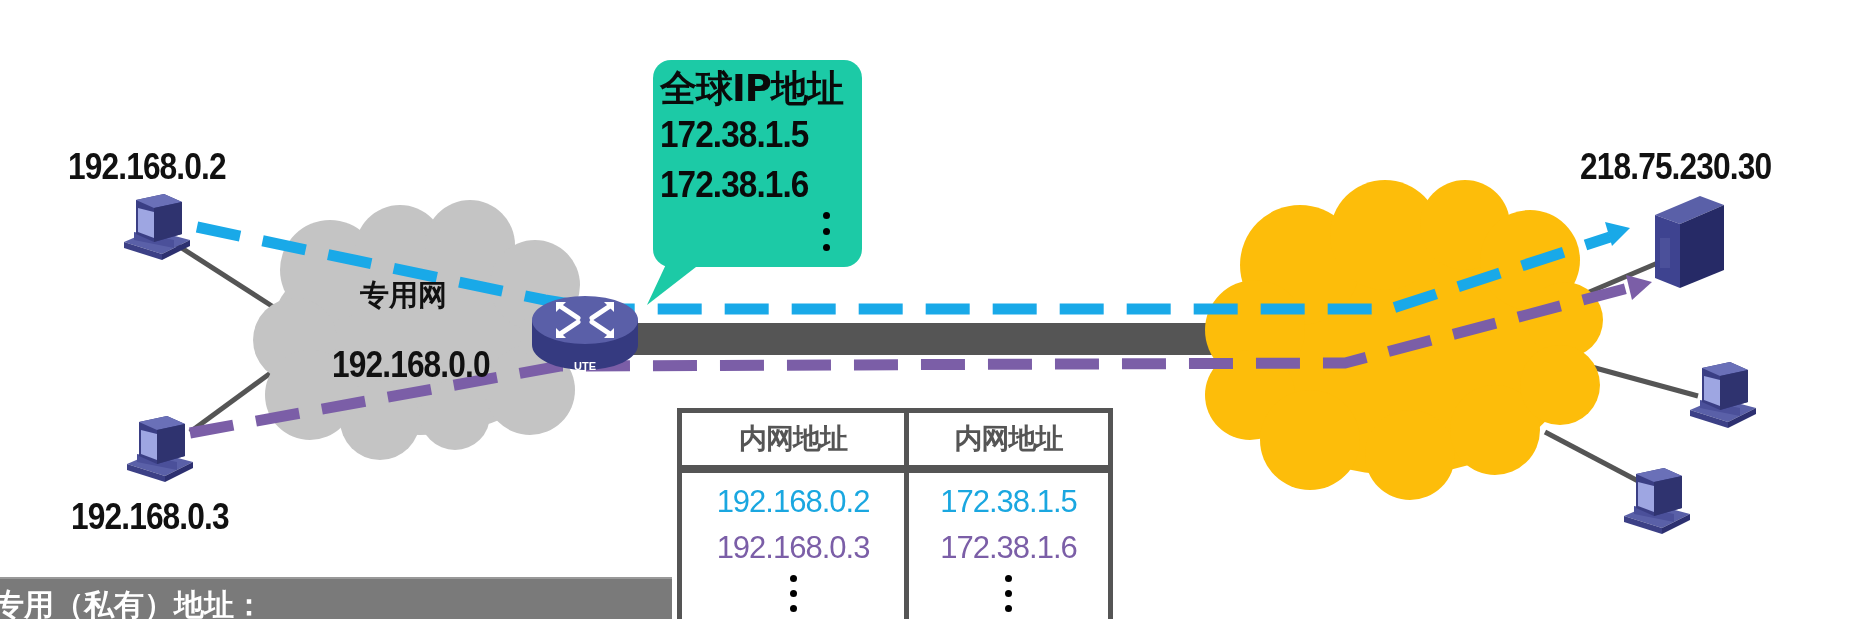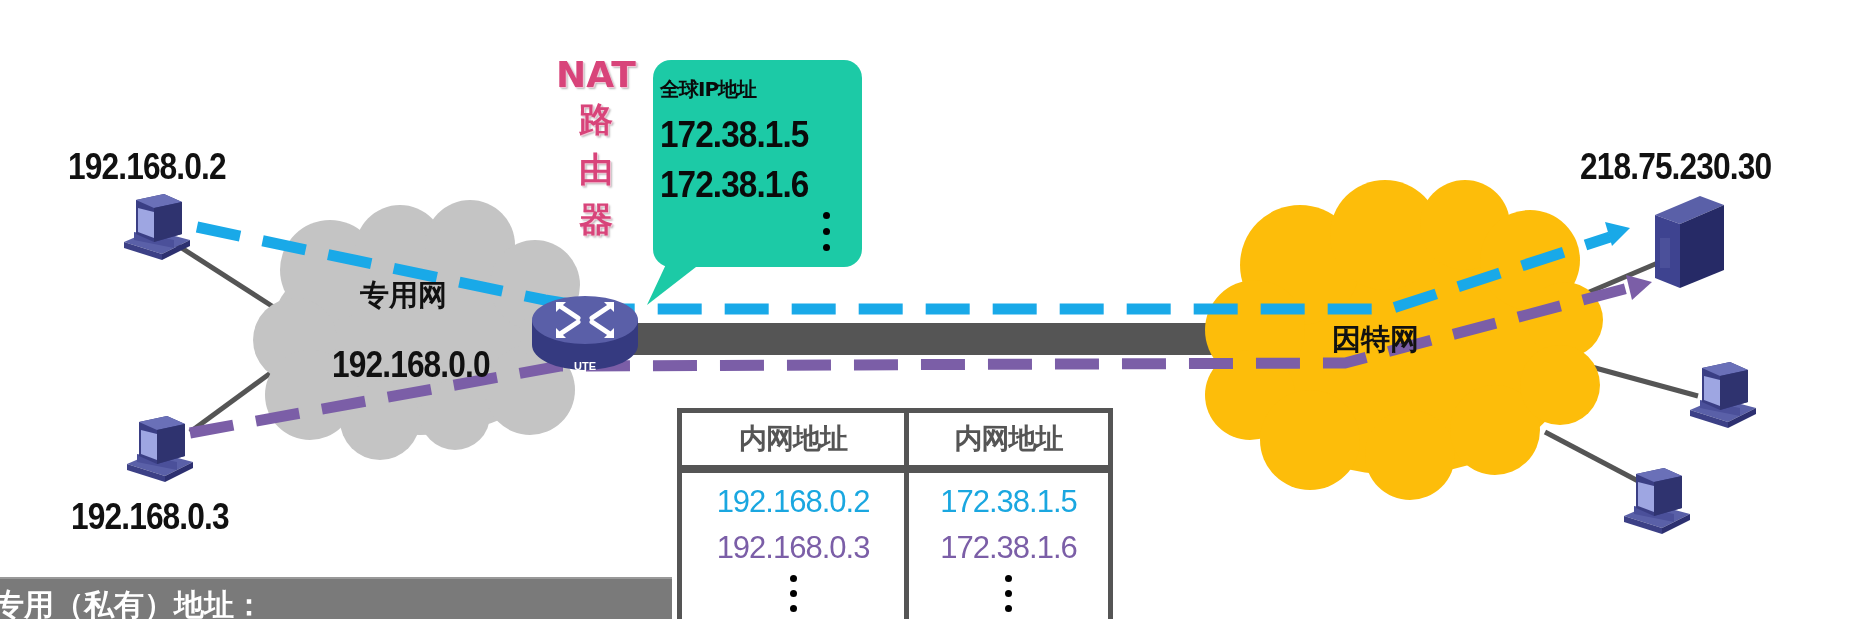--- a/index.html
+++ b/index.html
@@ -6,21 +6,21 @@
   body { width: 1864px; height: 619px; overflow: hidden; position: relative; font-family: "Liberation Sans", "DejaVu Sans", sans-serif; }
   #canvas { position: absolute; left: 0; top: 0; width: 1864px; height: 619px; }
   .lbl { position: absolute; font-weight: bold; color: #111; white-space: nowrap; font-family: "Liberation Sans", "DejaVu Sans", sans-serif; }
   .ip-label { font-size: 36px; letter-spacing: -1px; transform: scaleX(0.88); transform-origin: left top; }
   .cloud-title { font-size: 29px; font-family: "DejaVu Sans", sans-serif; }
   .cloud-sub { font-size: 36px; letter-spacing: -1px; transform: scaleX(0.88); transform-origin: left top; }
   .nat { position: absolute; left: 548px; top: 56px; width: 96px; text-align: center; color: #d8447a; font-weight: bold; text-shadow: 1px 1px 0 #f2c6d6, 2px 2px 2px #bbb; }
   .nat .nat-en { font-size: 36px; line-height: 38px; font-family: "DejaVu Sans", sans-serif; }
   .nat .nat-zh { font-size: 34px; line-height: 50px; font-family: "DejaVu Sans", sans-serif; }
   .bubble-text { position: absolute; left: 660px; top: 68px; color: #0a0a0a; font-weight: bold; }
-  .bubble-text .b-title { font-size: 20px; line-height: 42px; font-family: "DejaVu Sans", sans-serif; letter-spacing: -1px; }
+  .bubble-text .b-title { font-size: 37px; line-height: 42px; font-family: "DejaVu Sans", sans-serif; letter-spacing: -1px; }
   .bubble-text .b-ip { font-size: 37px; line-height: 50px; letter-spacing: -1px; transform: scaleX(0.9); transform-origin: left top; }
   .bubble-dots { position: absolute; left: 823px; top: 212px; width: 8px; }
   .dot { width: 7px; height: 7px; border-radius: 50%; background: #000; margin-bottom: 9px; }
   table.map { position: absolute; left: 677px; top: 408px; width: 436px; height: 203px; border-collapse: collapse; border: 5px solid #555; background: #fff; }
   table.map th { height: 50px; border: 5px solid #555; border-bottom-width: 8px; color: #555; font-size: 28px; font-weight: bold; font-family: "DejaVu Sans", sans-serif; letter-spacing: -1px; }
   table.map td { border-left: 5px solid #555; border-right: 5px solid #555; vertical-align: top; text-align: center; padding-top: 6px; }
   .cell-line { font-size: 31px; line-height: 46px; letter-spacing: -1px; }
   .c-blue { color: #1aa7e0; }
   .c-purple { color: #7b5ea7; }
   .cell-dots { display: flex; flex-direction: column; align-items: center; margin-top: 4px; }
@@ -125,29 +125,22 @@
     </g>
   </svg>
 
   
   <div class="lbl ip-label" style="left:68px; top:146px;">192.168.0.2</div>
   <div class="lbl ip-label" style="left:71px; top:496px;">192.168.0.3</div>
   <div class="lbl ip-label" style="left:1580px; top:146px;">218.75.230.30</div>
 
   <div class="lbl cloud-title" style="left:360px; top:276px;">专用网</div>
   <div class="lbl cloud-sub" style="left:332px; top:344px;">192.168.0.0</div>
-  <div class="lbl cloud-title" style="left:1332px; top:320px;">因特网</div>
 
   
-  <div class="nat">
-    <div class="nat-en">NAT</div>
-    <div class="nat-zh">路</div>
-    <div class="nat-zh">由</div>
-    <div class="nat-zh">器</div>
-  </div>
 
   
   <div class="bubble-text">
     <div class="b-title">全球IP地址</div>
     <div class="b-ip">172.38.1.5</div>
     <div class="b-ip">172.38.1.6</div>
   </div>
   <div class="bubble-dots">
     <div class="dot"></div>
       <div class="dot"></div>

